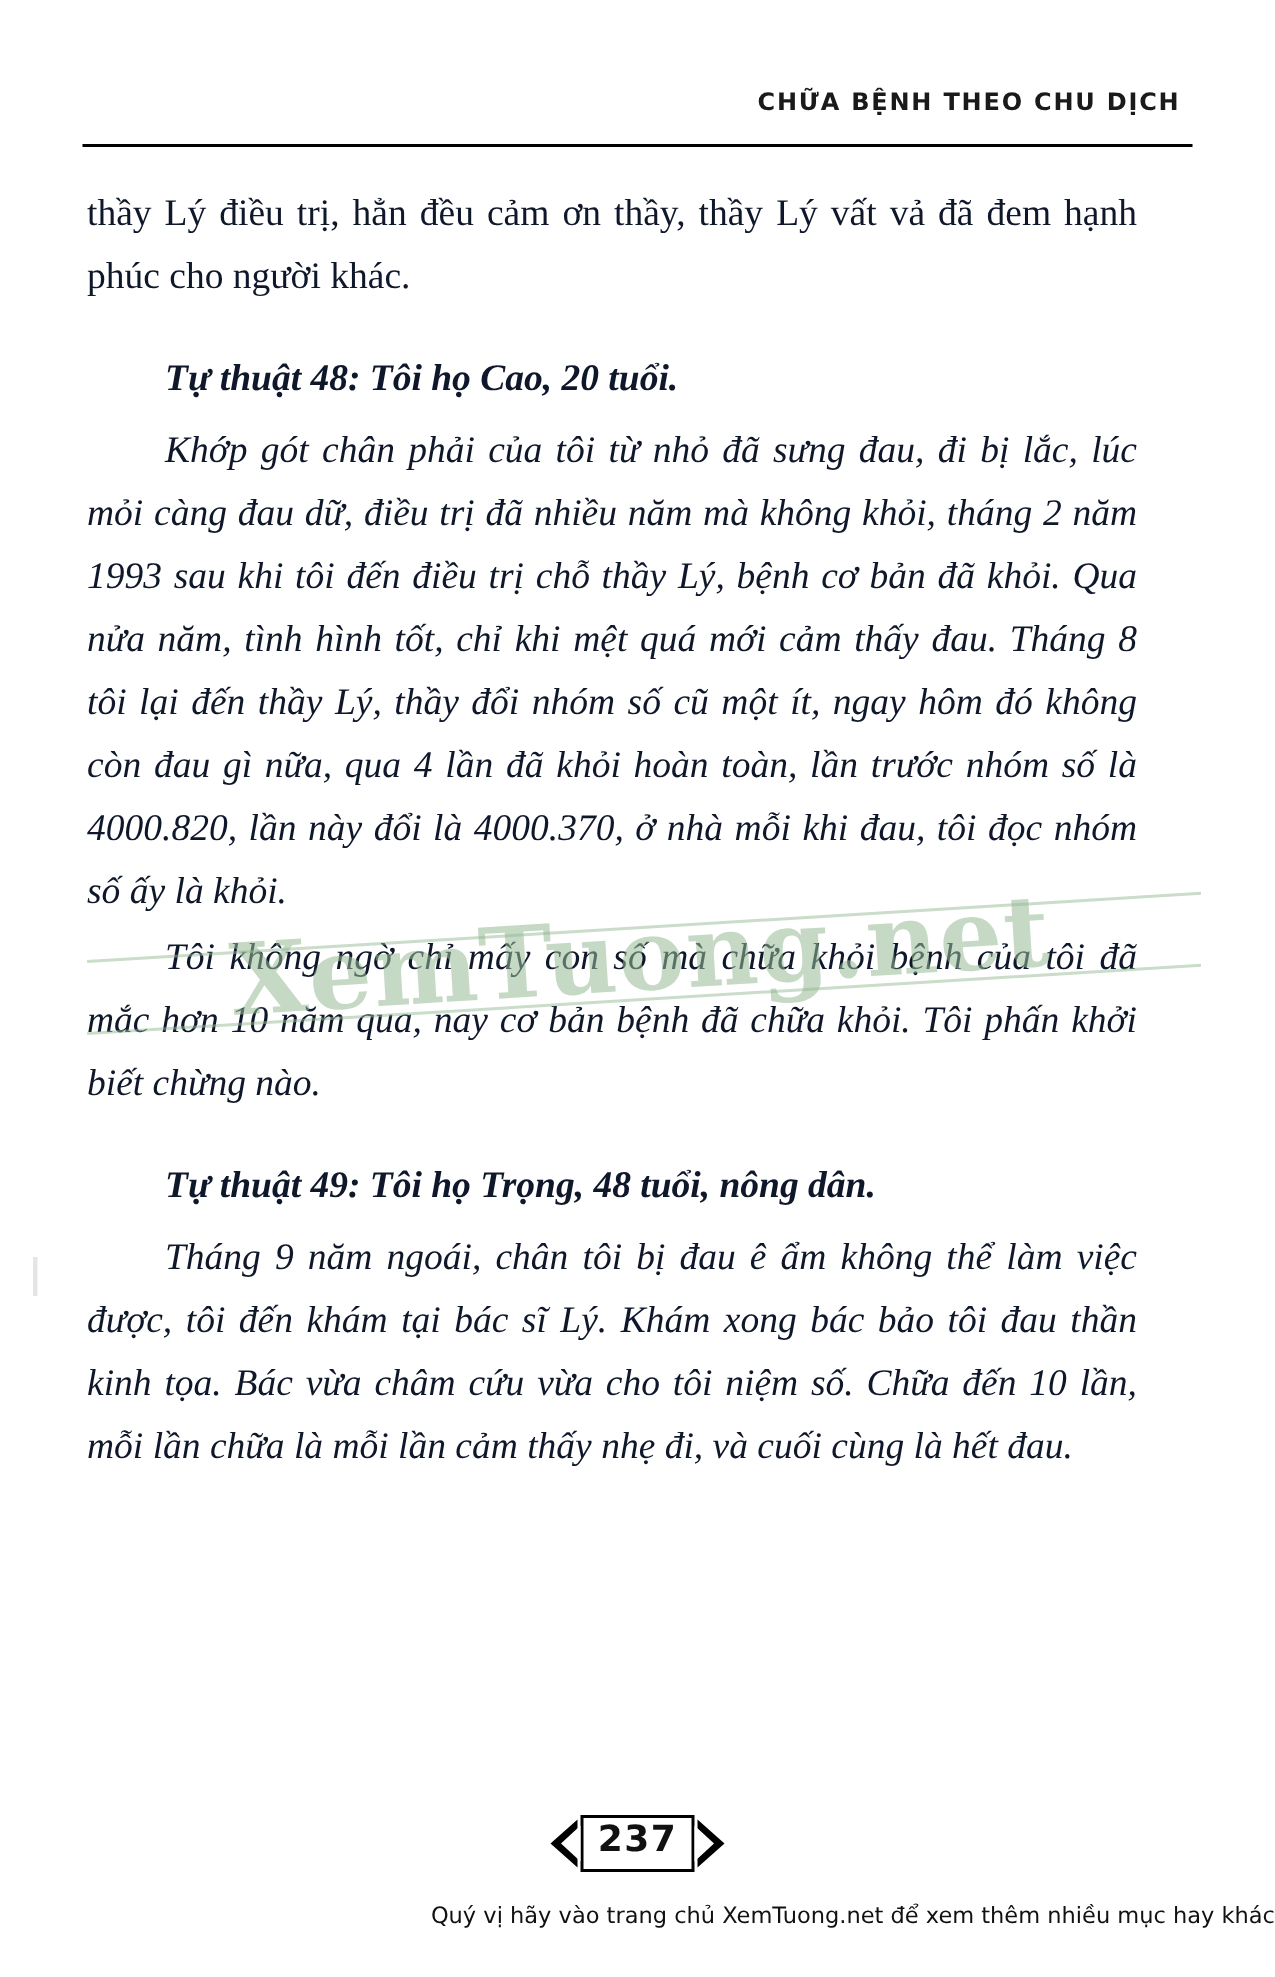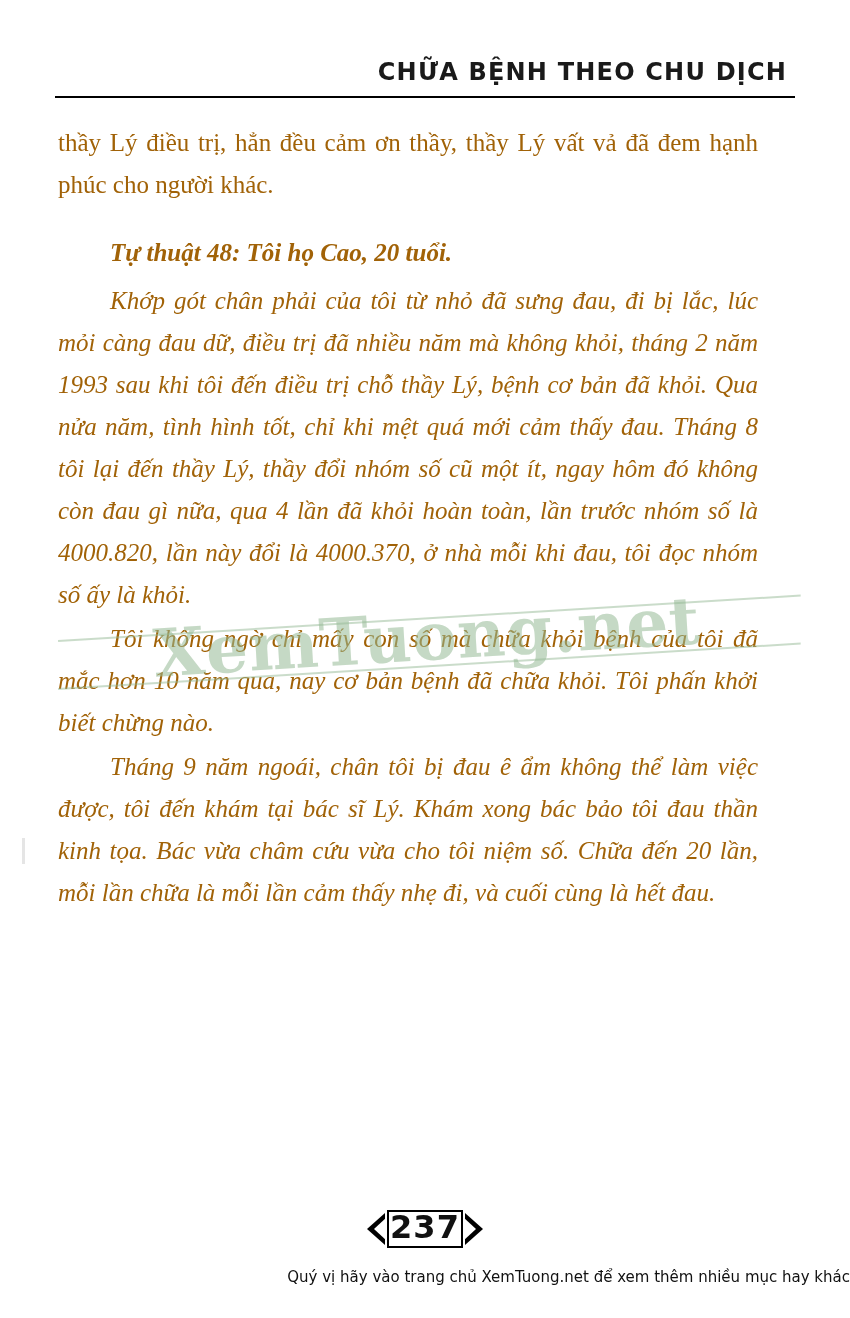--- a/index.html
+++ b/index.html
@@ -29,21 +29,21 @@
     left: 55px;
     right: 55px;
     height: 46px;
   }
   .header-title {
     position: absolute;
     right: 8px;
     top: 0;
     font-family: "DejaVu Sans", sans-serif;
     font-weight: bold;
-    font-size: 24px;
+    font-size: 16px;
     letter-spacing: 1.2px;
     color: #1a1a1a;
     white-space: nowrap;
   }
   .header-rule {
     position: absolute;
     left: 0;
     right: 0;
     top: 38px;
     height: 2px;
@@ -56,21 +56,21 @@
     top: 122px;
     left: 58px;
     width: 700px;
   }
   p {
     margin: 0 0 2px 0;
     font-size: 25px;
     line-height: 42px;
     text-align: justify;
     text-justify: inter-word;
-    color: #a16207;
+    color: #0f172a;
     font-family: "Liberation Serif", serif;
   }
   p.indent {
     text-indent: 52px;
     font-style: italic;
   }
   p.sub-head {
     font-weight: bold;
     font-style: italic;
     text-indent: 52px;
@@ -126,25 +126,25 @@
     display: flex;
     justify-content: center;
     align-items: center;
   }
   .pn-box {
     position: relative;
     border: 2px solid #000;
     height: 34px;
     min-width: 72px;
     display: flex;
-    align-items: flex-end;
+    align-items: flex-start;
     justify-content: center;
     font-family: "DejaVu Sans", sans-serif;
     font-weight: bold;
-    font-size: 32px;
+    font-size: 24px;
     letter-spacing: 1px;
   }
   .pn-arrow {
     position: absolute;
     top: 50%;
     transform: translateY(-50%);
     width: 0;
     height: 0;
     border-top: 16px solid transparent;
     border-bottom: 16px solid transparent;
@@ -208,21 +208,22 @@
     <div class="header-rule"></div>
   </div>
 
   <div class="margin-mark"></div>
 
   <div class="content">
     <p>thầy Lý điều trị, hẳn đều cảm ơn thầy, thầy Lý vất vả đã đem hạnh phúc cho người khác.</p>
     <p class="sub-head">Tự thuật 48: Tôi họ Cao, 20 tuổi.</p>
     <p class="indent">Khớp gót chân phải của tôi từ nhỏ đã sưng đau, đi bị lắc, lúc mỏi càng đau dữ, điều trị đã nhiều năm mà không khỏi, tháng 2 năm 1993 sau khi tôi đến điều trị chỗ thầy Lý, bệnh cơ bản đã khỏi. Qua nửa năm, tình hình tốt, chỉ khi mệt quá mới cảm thấy đau. Tháng 8 tôi lại đến thầy Lý, thầy đổi nhóm số cũ một ít, ngay hôm đó không còn đau gì nữa, qua 4 lần đã khỏi hoàn toàn, lần trước nhóm số là 4000.820, lần này đổi là 4000.370, ở nhà mỗi khi đau, tôi đọc nhóm số ấy là khỏi.</p>
     <p class="indent">Tôi không ngờ chỉ mấy con số mà chữa khỏi bệnh của tôi đã mắc hơn 10 năm qua, nay cơ bản bệnh đã chữa khỏi. Tôi phấn khởi biết chừng nào.</p>
-    <p class="indent">Tháng 9 năm ngoái, chân tôi bị đau ê ẩm không thể làm việc được, tôi đến khám tại bác sĩ Lý. Khám xong bác bảo tôi đau thần kinh tọa. Bác vừa châm cứu vừa cho tôi niệm số. Chữa đến 20 lần, mỗi lần chữa là mỗi lần cảm thấy nhẹ đi, và cuối cùng là hết đau.</p>
+    <p class="sub-head">Tự thuật 49: Tôi họ Trọng, 48 tuổi, nông dân.</p>
+    <p class="indent">Tháng 9 năm ngoái, chân tôi bị đau ê ẩm không thể làm việc được, tôi đến khám tại bác sĩ Lý. Khám xong bác bảo tôi đau thần kinh tọa. Bác vừa châm cứu vừa cho tôi niệm số. Chữa đến 10 lần, mỗi lần chữa là mỗi lần cảm thấy nhẹ đi, và cuối cùng là hết đau.</p>
   </div>
 
   <div class="watermark">
     <div class="watermark-rule wm-r1"></div>
     <div class="watermark-text">XemTuong.net</div>
     <div class="watermark-rule wm-r2"></div>
   </div>
 
   <div class="page-number-wrap">
     <div class="pn-box">

